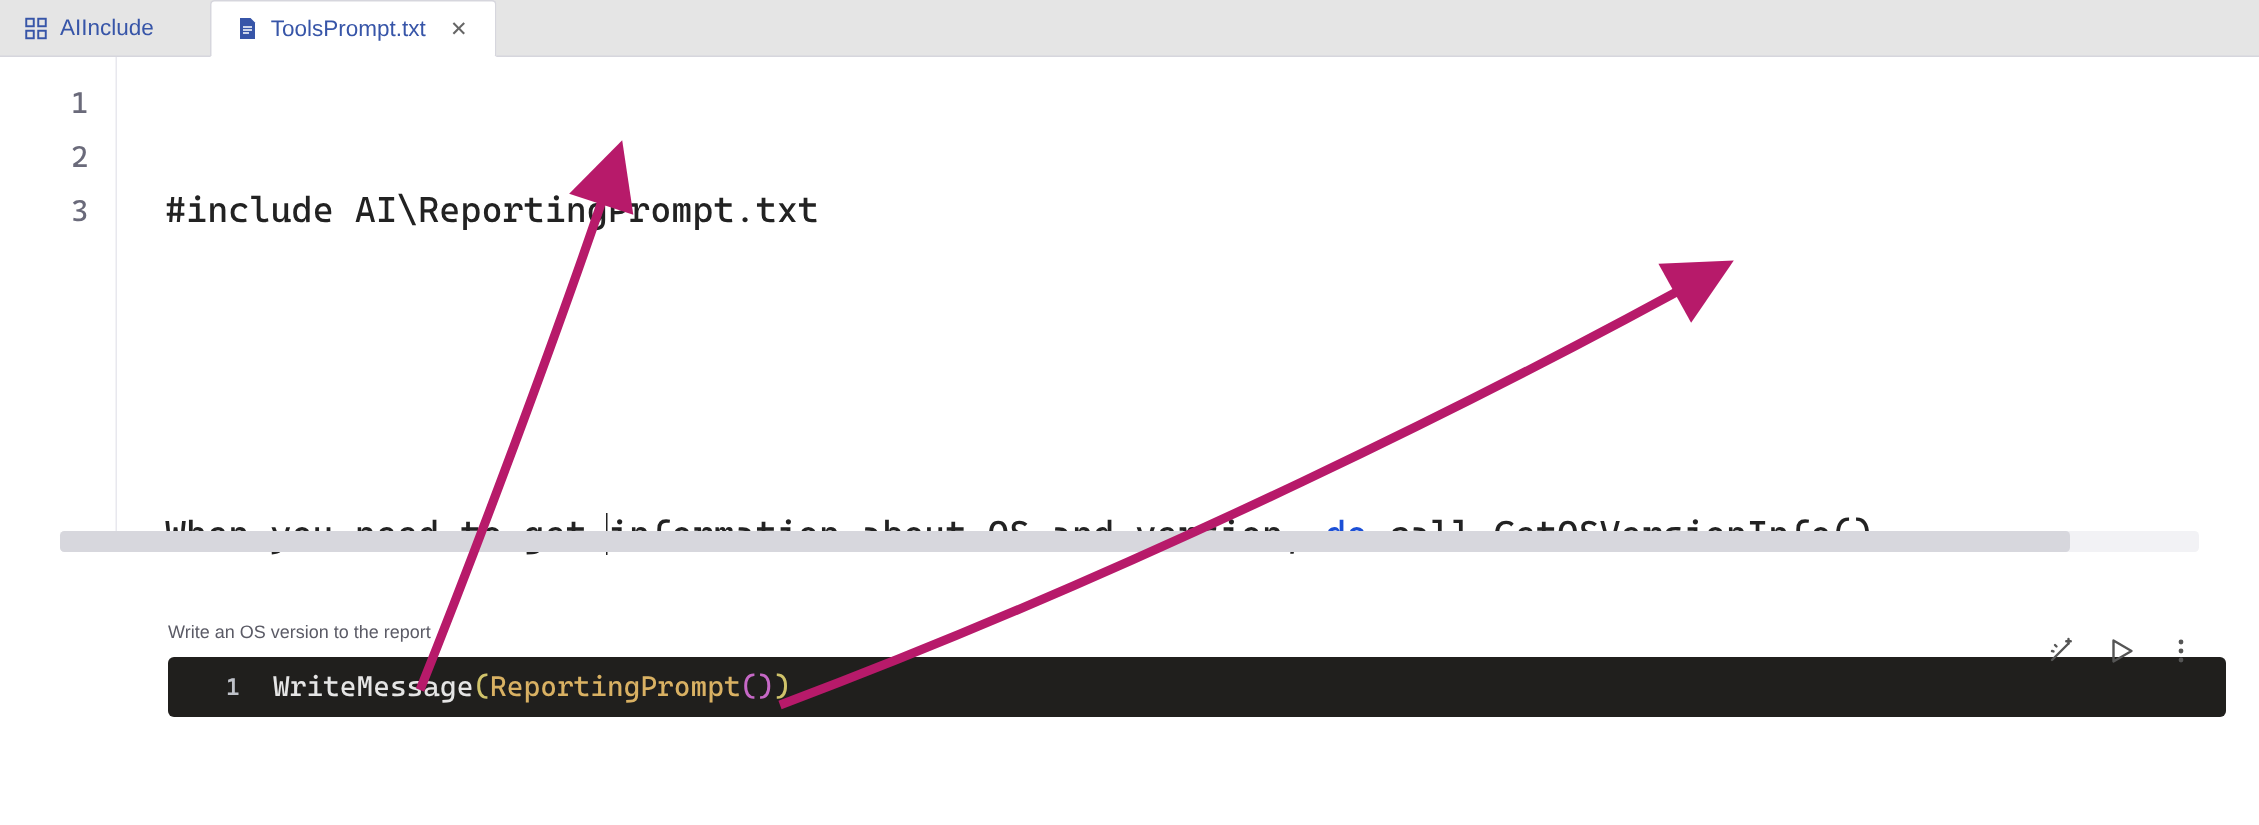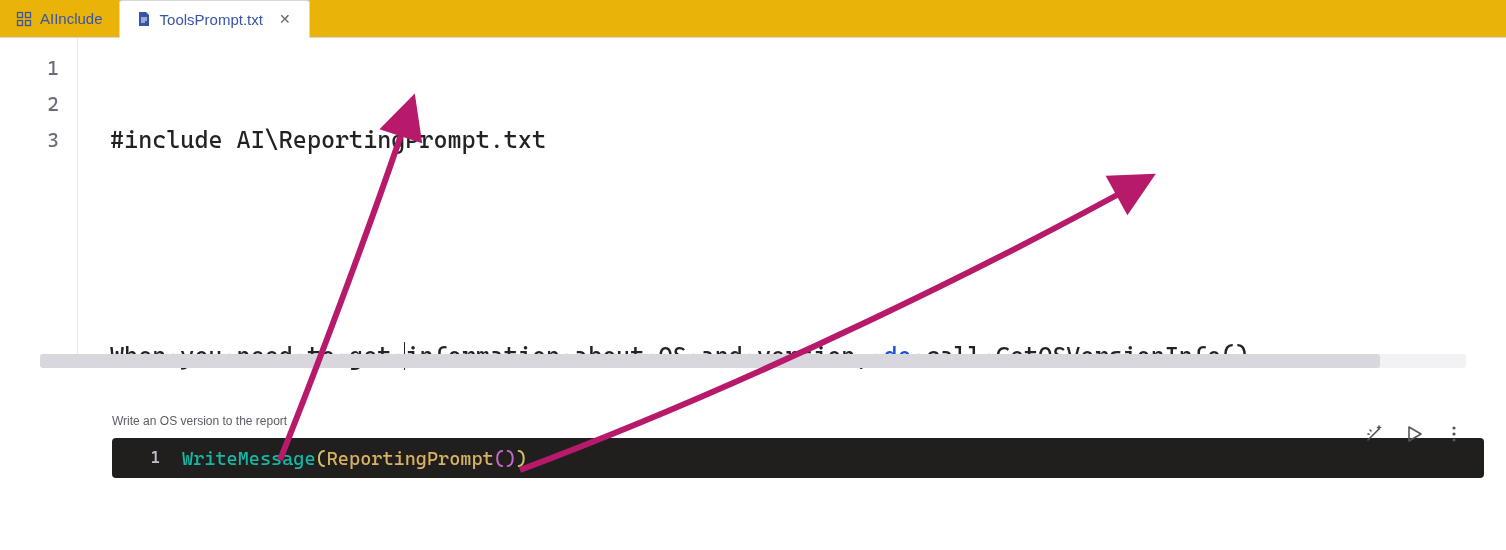--- a/index.html
+++ b/index.html
@@ -12,22 +12,23 @@
     font-size: 14px;
     color: #222;
   }
   .root { position: relative; width: 1506px; height: 550px; }
 
   
   .tabstrip {
     display: flex;
     align-items: stretch;
     height: 38px;
-    background: #eab308;
+    background: #e5e5e5;
     border-bottom: 1px solid #d6d6dd;
+    gap: 21px;
   }
   .tab {
     display: flex;
     align-items: center;
     gap: 8px;
     padding: 0 16px;
     font-size: 15px;
     color: #3755a8;
     cursor: pointer;
     position: relative;
@@ -128,21 +129,21 @@
     color: #bfc2c9;
     line-height: 40px;
     font-size: 16px;
     font-weight: 600;
   }
   .snippet .scode {
     flex: 1;
     line-height: 40px;
     white-space: pre;
   }
-  .s-fn   { color: #14b8a6; }
+  .s-fn   { color: #e5e5e5; }
   .s-fn2  { color: #d9b163; }
   .s-par  { color: #d0c36a; }
   .s-par2 { color: #c668c6; }
 
   .toolbar {
     position: absolute;
     top: -14px;
     right: 22px;
     display: flex;
     gap: 22px;

